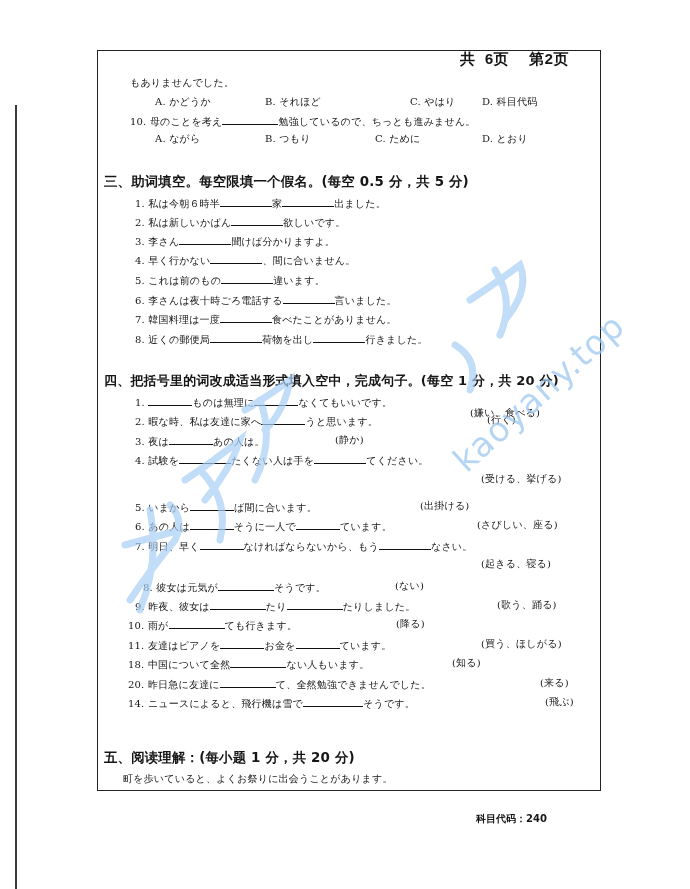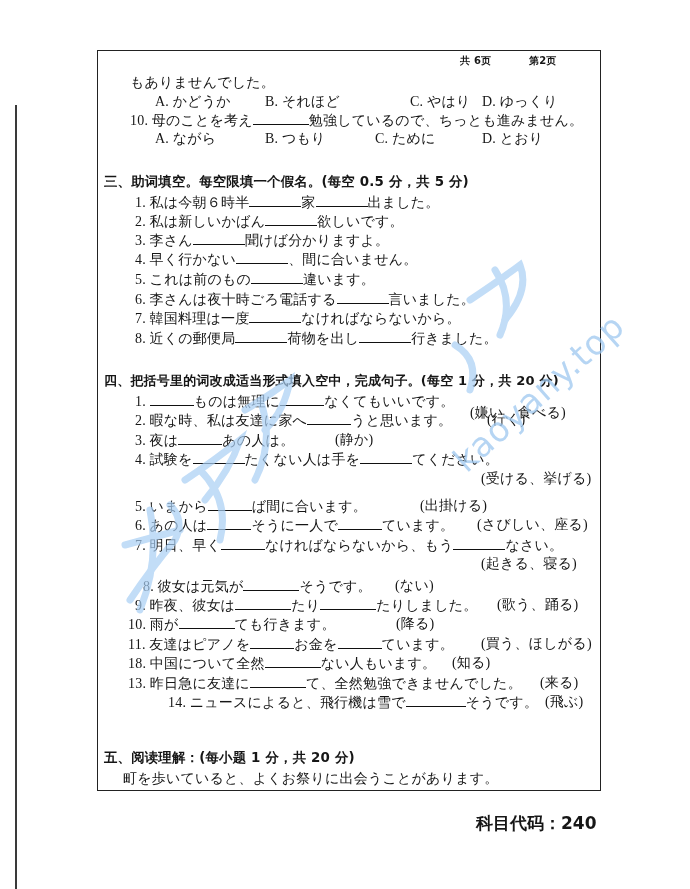--- a/index.html
+++ b/index.html
@@ -5,62 +5,62 @@
   html, body { margin: 0; padding: 0; }
   body {
     width: 690px; height: 889px; background: #ffffff; position: relative; overflow: hidden;
     font-family: "DejaVu Serif", "Liberation Serif", serif; color: #161616;
   }
   .left-rule { position: absolute; left: 15px; top: 105px; width: 2px; height: 784px; background: #3a3a3a; }
   .frame {
     position: absolute; left: 97px; top: 50px; width: 504px; height: 741px;
     border: 1.6px solid #222; box-sizing: border-box;
   }
-  .line { position: absolute; font-size: 14px; line-height: 18px; white-space: nowrap; letter-spacing: 0.2px; font-family: Liberation Serif, serif; }
+  .line { position: absolute; font-size: 10px; line-height: 18px; white-space: nowrap; letter-spacing: 0.2px; }
   .bold { font-weight: bold; font-family: "DejaVu Sans", "Liberation Sans", sans-serif; }
-  .hdr { font-size: 10px; }
+  .hdr { font-size: 15px; font-family: Liberation Mono, monospace; }
   .blank { display: inline-block; border-bottom: 1.3px solid #111; height: 13px; vertical-align: baseline; } .w44 { width: 44px; } .w52 { width: 52px; } .w56 { width: 56px; } .w60 { width: 60px; }
-  .footer { position: absolute; left: 476px; top: 812px; font-size: 17px; }
+  .footer { position: absolute; left: 476px; top: 812px; font-size: 10px; }
   .watermark { position: absolute; pointer-events: none; }
   .wm-text { position: absolute; left: 445px; top: 450px; font-family: "DejaVu Sans", sans-serif; font-size: 34px; color: #9ec8f0; transform: rotate(-42deg); transform-origin: left top; opacity: 0.75; letter-spacing: 1px; }
 </style>
 </head>
 <body>
 
 <div class="left-rule"></div>
 
 <div class="frame"></div>
 
 <div class="line hdr bold" style="left:460px; top:52px;">共 6页</div>
 <div class="line hdr bold" style="left:529px; top:52px;">第2页</div>
 
 <div class="line" style="left:130px; top:74px;">もありませんでした。</div>
 <div class="line" style="left:155px; top:93px;">A. かどうか</div>
 <div class="line" style="left:265px; top:93px;">B. それほど</div>
 <div class="line" style="left:410px; top:93px;">C. やはり</div>
-<div class="line" style="left:482px; top:93px;">D. ゆっくり</div>
+<div class="line" style="left:482px; top:93px;">D. 科目代码</div>
 
 <div class="line" style="left:130px; top:111px;">
   <span>10.</span>
   <span>母のことを考え</span><span class="blank w56"></span><span>勉強しているので、ちっとも進みません。</span>
 </div>
 <div class="line" style="left:155px; top:130px;">A. ながら</div>
 <div class="line" style="left:265px; top:130px;">B. つもり</div>
 <div class="line" style="left:375px; top:130px;">C. ために</div>
 <div class="line" style="left:482px; top:130px;">D. とおり</div>
 
 <div class="line bold" style="left:104px; top:173px; font-size:13.4px;">三、助词填空。每空限填一个假名。(每空 0.5 分，共 5 分)</div>
 
 <div class="line" style="left:135px; top:193px;"><span>1.</span> <span>私は今朝６時半</span><span class="blank w52"></span><span>家</span><span class="blank w52"></span><span>出ました。</span></div>
 <div class="line" style="left:135px; top:212px;"><span>2.</span> <span>私は新しいかばん</span><span class="blank w52"></span><span>欲しいです。</span></div>
 <div class="line" style="left:135px; top:231px;"><span>3.</span> <span>李さん</span><span class="blank w52"></span><span>聞けば分かりますよ。</span></div>
 <div class="line" style="left:135px; top:250px;"><span>4.</span> <span>早く行かない</span><span class="blank w52"></span><span>、間に合いません。</span></div>
 <div class="line" style="left:135px; top:270px;"><span>5.</span> <span>これは前のもの</span><span class="blank w52"></span><span>違います。</span></div>
 <div class="line" style="left:135px; top:290px;"><span>6.</span> <span>李さんは夜十時ごろ電話する</span><span class="blank w52"></span><span>言いました。</span></div>
-<div class="line" style="left:135px; top:309px;"><span>7.</span> <span>韓国料理は一度</span><span class="blank w52"></span><span>なければならないから。</span></div>
+<div class="line" style="left:135px; top:309px;"><span>7.</span> <span>韓国料理は一度</span><span class="blank w52"></span><span>食べたことがありません。</span></div>
 <div class="line" style="left:135px; top:329px;"><span>8.</span> <span>近くの郵便局</span><span class="blank w52"></span><span>荷物を出し</span><span class="blank w52"></span><span>行きました。</span></div>
 
 <div class="line bold" style="left:104px; top:372px; font-size:13px;">四、把括号里的词改成适当形式填入空中，完成句子。(每空 1 分，共 20 分)</div>
 
 <div class="line" style="left:135px; top:392px;"><span>1.</span> <span class="blank w44"></span><span>ものは無理に</span><span class="blank w44"></span><span>なくてもいいです。</span></div>
 <div class="line" style="left:470px; top:404px;">(嫌い、食べる)</div>
 
 <div class="line" style="left:135px; top:411px;"><span>2.</span> <span>暇な時、私は友達に家へ</span><span class="blank w44"></span><span>うと思います。</span></div>
 <div class="line" style="left:487px; top:411px;">(行く)</div>
 
@@ -87,24 +87,24 @@
 
 <div class="line" style="left:128px; top:615px;"><span>10.</span> <span>雨が</span><span class="blank w56"></span><span>ても行きます。</span></div>
 <div class="line" style="left:380px; top:615px;margin-left:16px;">(降る)</div>
 
 <div class="line" style="left:128px; top:635px;"><span>11.</span> <span>友達はピアノを</span><span class="blank w44"></span><span>お金を</span><span class="blank w44"></span><span>ています。</span></div>
 <div class="line" style="left:481px; top:635px;">(買う、ほしがる)</div>
 
 <div class="line" style="left:128px; top:654px;"><span>18.</span> <span>中国について全然</span><span class="blank w56"></span><span>ない人もいます。</span></div>
 <div class="line" style="left:452px; top:654px;">(知る)</div>
 
-<div class="line" style="left:128px; top:674px;"><span>13.</span> <span>昨日急に友達に</span><span class="blank w56"></span><span>て、全然勉強できませんでした。</span></div>
+<div class="line" style="left:128px; top:674px;"><span>20.</span> <span>昨日急に友達に</span><span class="blank w56"></span><span>て、全然勉強できませんでした。</span></div>
 <div class="line" style="left:540px; top:674px;">(来る)</div>
 
-<div class="line" style="left:128px; top:693px;margin-left:40px;"><span>14.</span> <span>ニュースによると、飛行機は雪で</span><span class="blank w60"></span><span>そうです。</span></div>
+<div class="line" style="left:128px; top:693px;"><span>14.</span> <span>ニュースによると、飛行機は雪で</span><span class="blank w60"></span><span>そうです。</span></div>
 <div class="line" style="left:545px; top:693px;">(飛ぶ)</div>
 
 <div class="line bold" style="left:104px; top:749px; font-size:13.4px;">五、阅读理解：(每小题 1 分，共 20 分)</div>
 <div class="line" style="left:123px; top:770px;">町を歩いていると、よくお祭りに出会うことがあります。</div>
 
 <div class="footer bold">科目代码：240</div>
 
 <div class="watermark" style="left:0; top:0; width:690px; height:889px;">
   <svg width="690" height="889" viewBox="0 0 690 889" style="position:absolute; left:0; top:0;">
     <g fill="none" stroke="#a9cff4" stroke-width="7" stroke-linecap="round" opacity="0.7">

